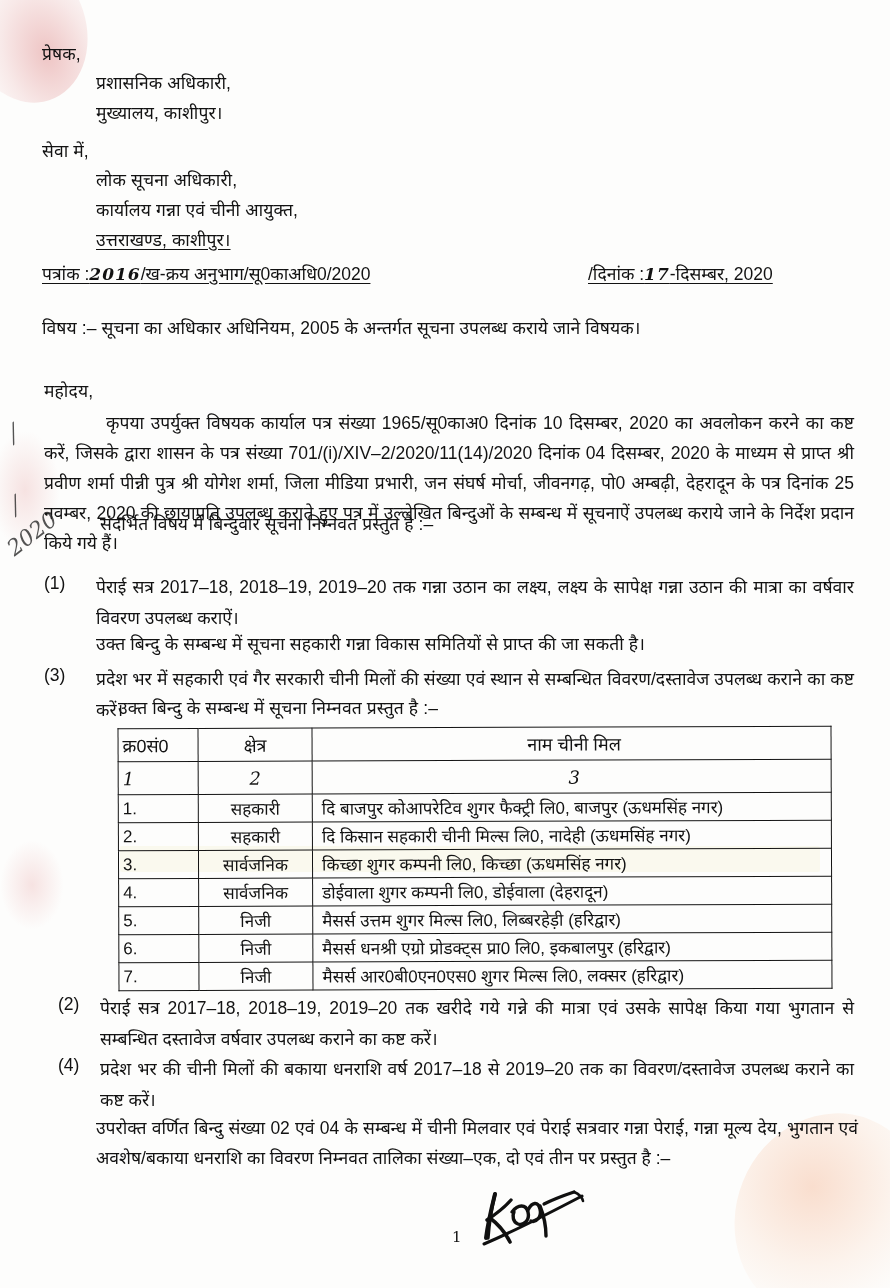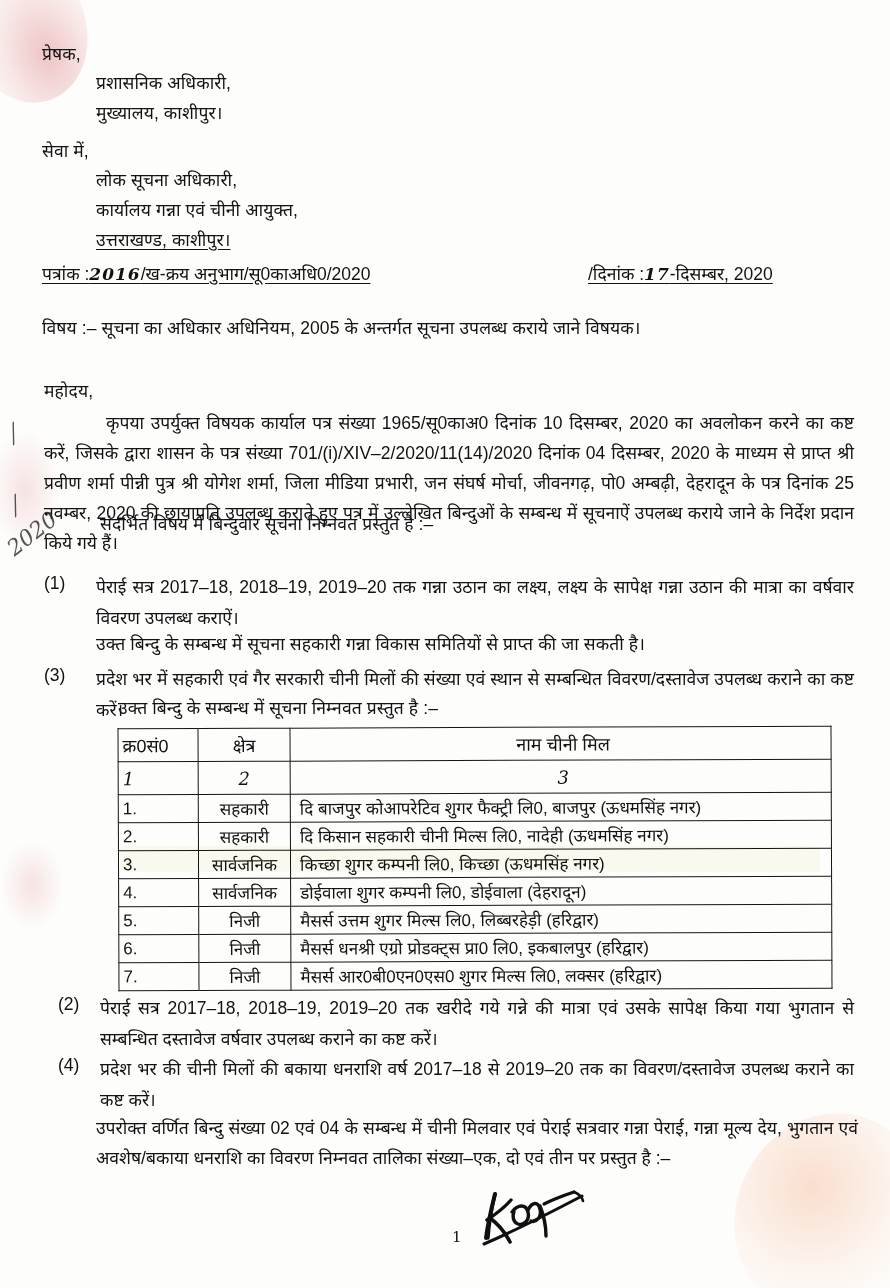--- a/index.html
+++ b/index.html
@@ -114,21 +114,21 @@
   }
   .mill-table td, .mill-table th {
     border: 1.4px solid #141414;
     font-weight: normal;
     font-size: 17px;
     padding: 2px 4px;
     height: 25px;
     box-sizing: border-box;
   }
   .mill-table .c-sno  { width: 80px;  text-align: left; }
-  .mill-table .c-sec  { width: 92px;  text-align: center; }
+  .mill-table .c-sec  { width: 114px;  text-align: center; }
   .mill-table .c-name { text-align: left; padding-left: 9px; }
   .mill-table thead td { text-align: center; font-size: 18px; height: 33px; }
   .mill-table thead td.c-name { text-align: center; }
   .num-row td {
     font-family: "DejaVu Serif", "Liberation Serif", serif;
     font-style: italic;
     font-size: 17px;
     text-align: center;
     height: 26px;
   }

